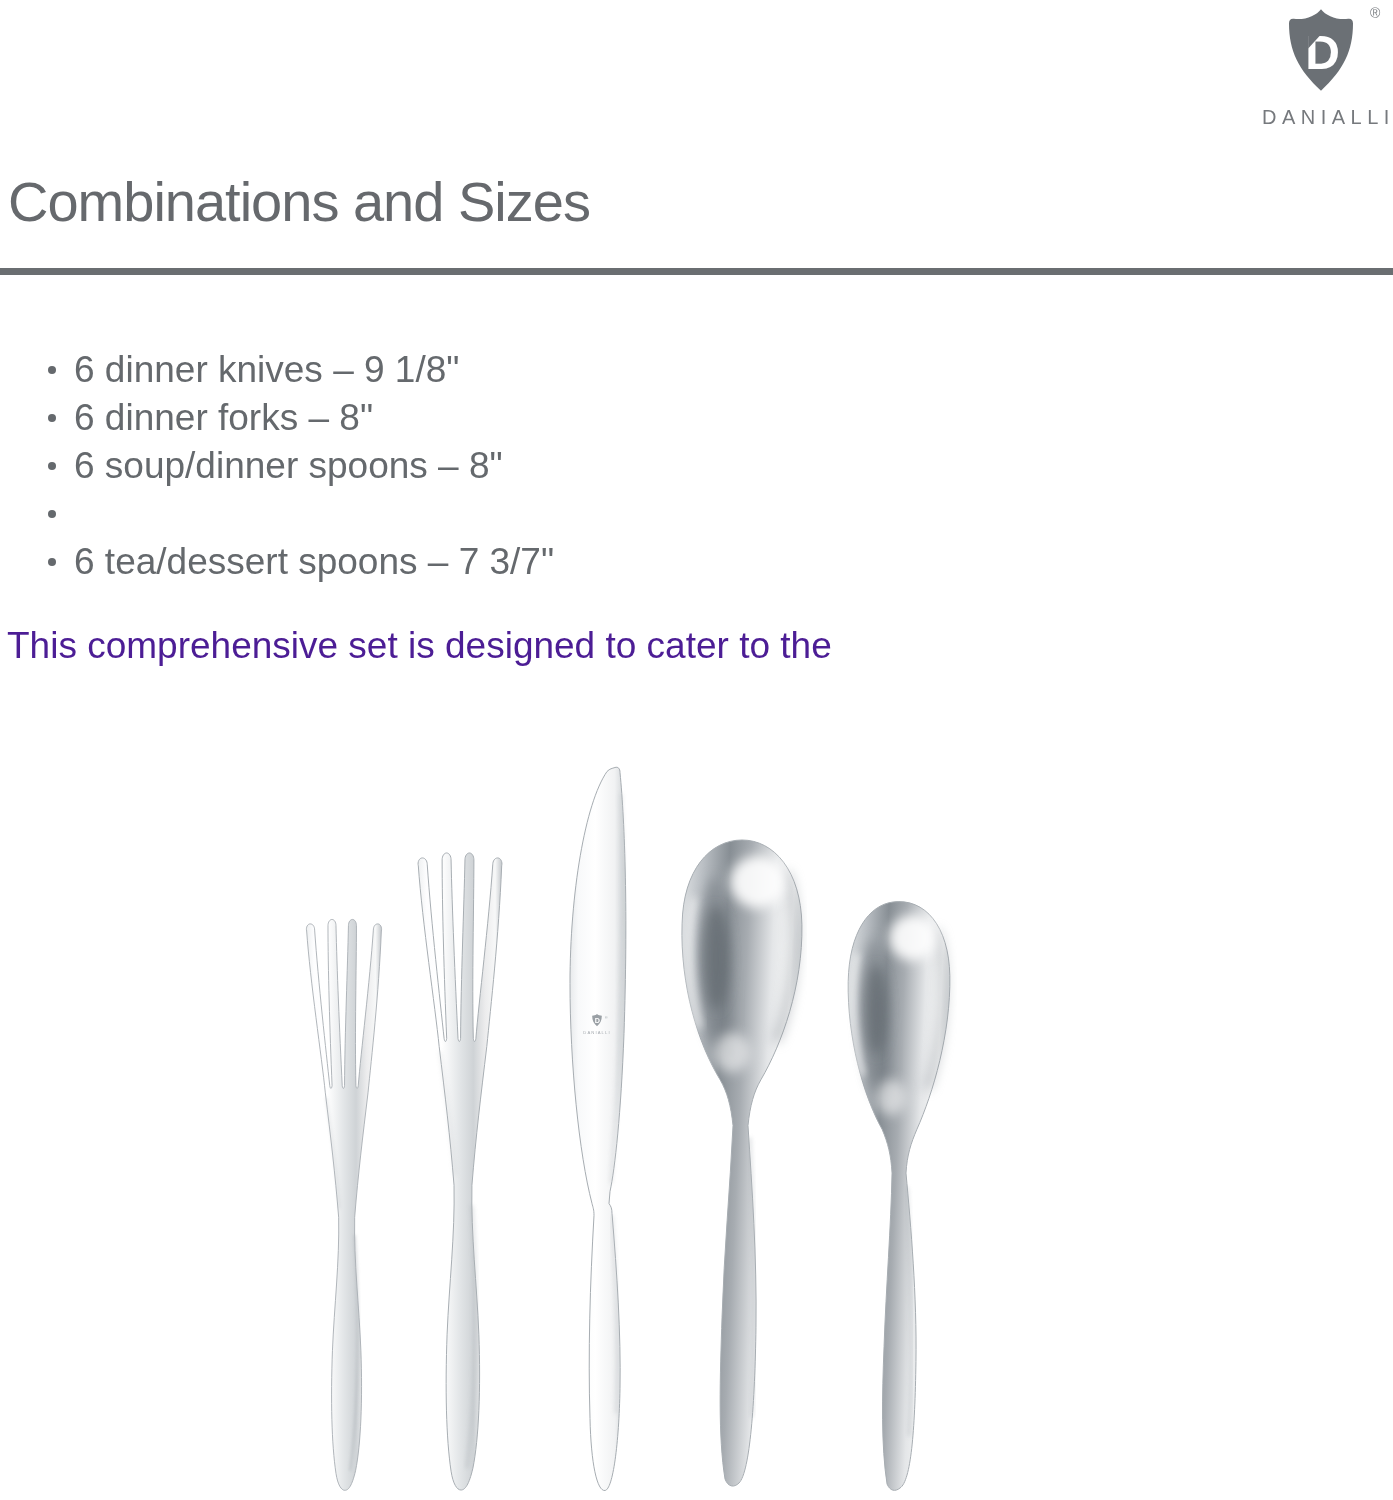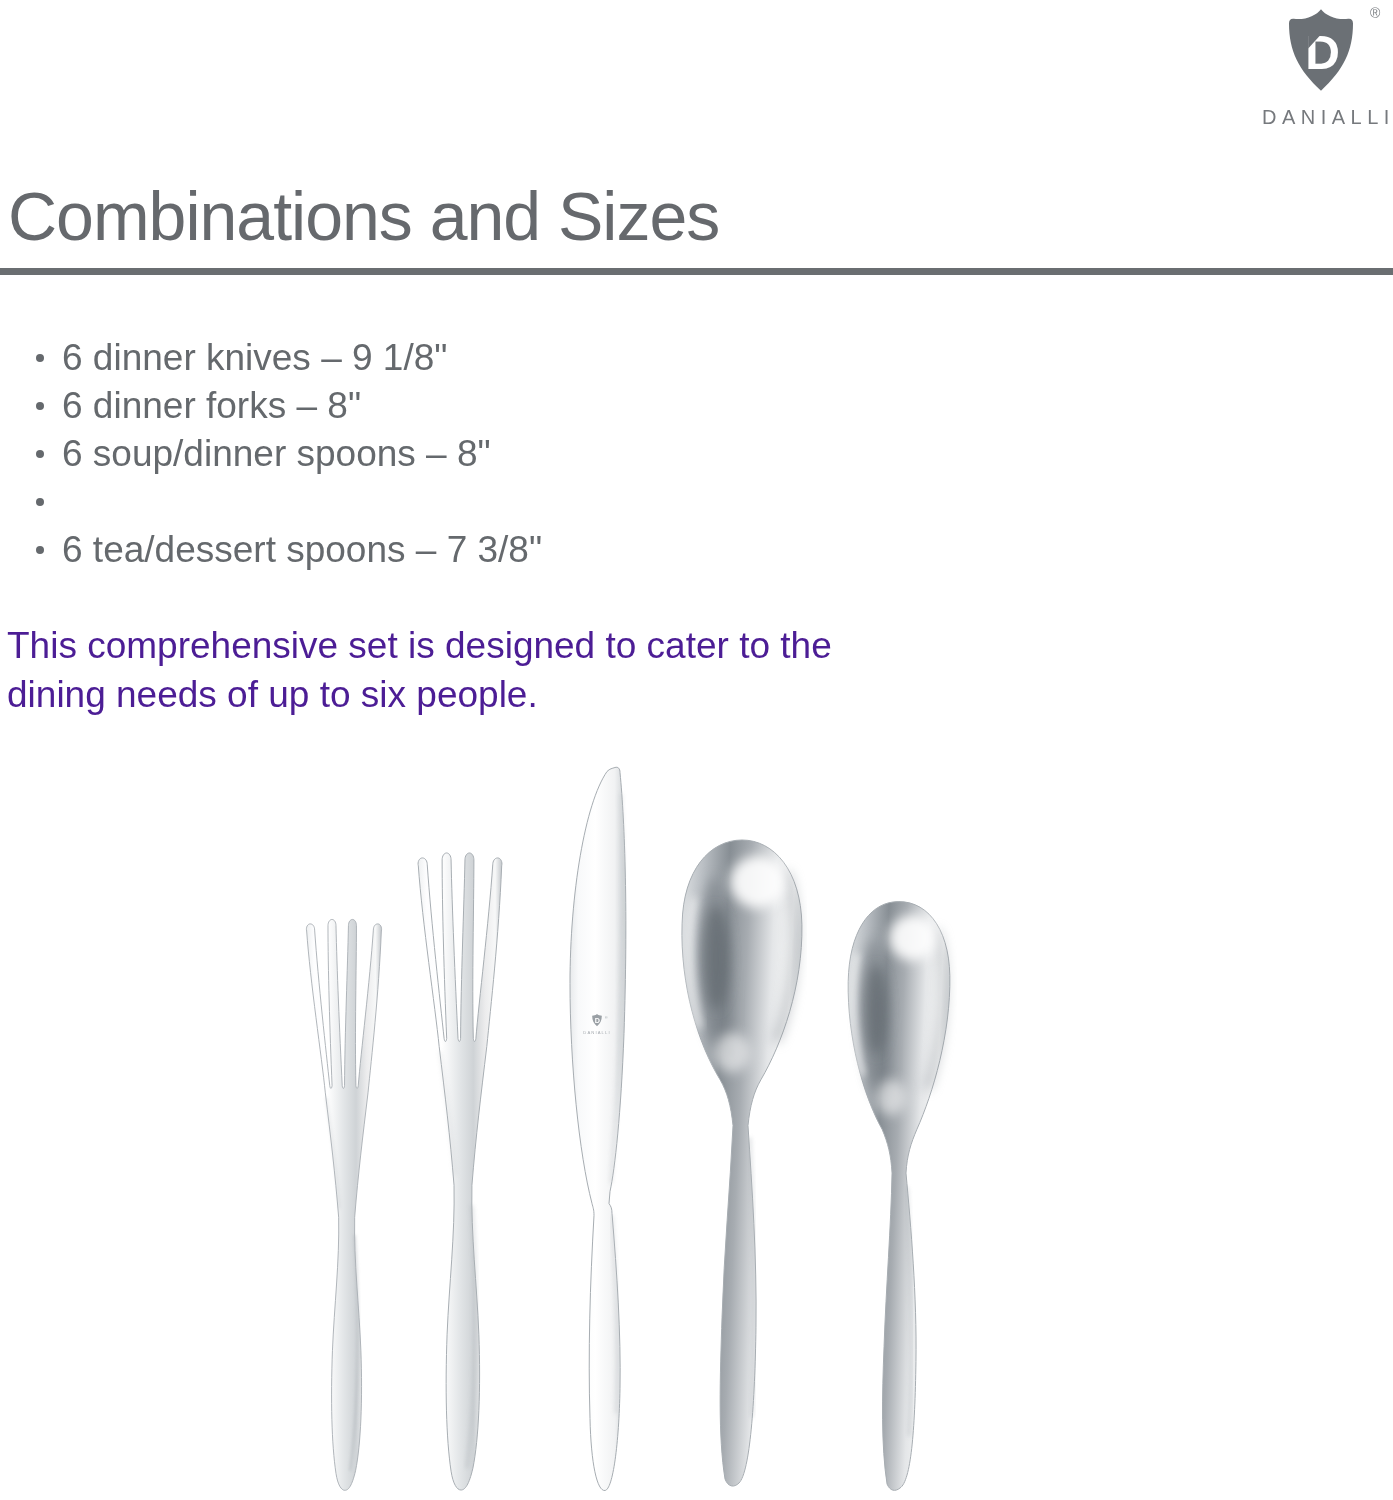--- a/index.html
+++ b/index.html
@@ -10,26 +10,26 @@
   
   .brand{position:absolute;top:0;left:1240px;width:153px;height:140px;}
   .brand .shield{position:absolute;left:41px;top:3px;width:80px;height:94px;}
   .brand .reg{position:absolute;left:130px;top:5px;font-size:14px;color:#7b7f83;}
   .brand .wordmark{
     position:absolute;left:22px;top:106px;width:131px;text-align:center;
     font-size:20px;letter-spacing:5.5px;color:#76797d;white-space:nowrap;
   }
   
   .page-title{
-    position:absolute;left:8px;top:134px;font-size:68px;line-height:1.08;
+    position:absolute;left:8px;top:134px;font-size:56px;line-height:1.08;
     letter-spacing:-1px;color:#66696d;font-weight:400;white-space:nowrap;
   }
   .divider{position:absolute;left:0;top:268px;width:100%;height:7px;background:#6a6e71;}
   
-  .spec-list{position:absolute;left:0;top:334px;margin:0;padding:0;list-style:none;}
+  .spec-list{position:absolute;left:0;top:334px;margin:12px;padding:0;list-style:none;}
   .spec-list li{height:48px;display:flex;align-items:center;font-size:37px;color:#65696d;}
   .spec-list .dot{width:8px;height:8px;border-radius:50%;background:#65696d;margin:0 18px 0 36px;flex:0 0 auto;}
   
   .description{position:absolute;left:7px;top:621px;font-size:37px;line-height:49px;color:#4c1d95;}
   
   .photo{position:absolute;left:0;top:740px;width:1393px;height:760px;}
   .photo svg{position:absolute;display:block;}
   .u-salad-fork {left:303px;top:175px;width:82px;height:578px;}
   .u-dinner-fork{left:414px;top:108px;width:92px;height:645px;}
   .u-knife     {left:565px;top:23px;width:76px;height:733px;}
@@ -103,27 +103,26 @@
     </li>
   <li>
       <span class="dot"></span>
       <span>6 soup/dinner spoons – 8"</span>
     </li>
   <li>
       <span class="dot"></span>
     </li>
   <li>
       <span class="dot"></span>
-      <span>6 tea/dessert spoons – 7 3/8"</span>
+      <span>6 tea/dessert spoons – 7 3/7"</span>
     </li>
 </ul>
 
 <div class="description">
   <div>This comprehensive set is designed to cater to the</div>
-  <div>dining needs of up to six people.</div>
 </div>
 
 <div class="photo">
 
   <svg class="u-salad-fork" viewBox="0 0 90 650">
     <path fill="url(#chromeH)" stroke="#a7adb2" stroke-width="1" d="M3,18 C2,14 4,10 7,10 C10,10 12,13 12,17 C16,75 25,155 29,192 C29.6,196 31,196 31.6,192 C29,130 27,60 27,12 C27,8 29,5 31.5,5 C34,5 36,8 36,12 C37,60 40,130 43,192 C43.6,196 45,196 45.6,192 C46,130 49,60 50,12 C50,8 52,5 54.5,5 C57,5 59,8 59,12 C59,60 57,130 58.4,192 C59,196 60.4,196 61,192 C64,155 74,75 78,17 C78,13 80,10 83,10 C86,10 88,14 87,18 C84,90 76,160 72,200 C66,250 61,290 57,340 C56,390 62,440 64,490 C66,545 64,595 58,625 C54,642 50,647 46,647 C42,647 38,641 36,628 C31,595 30,545 32,490 C34,440 40,390 39,340 C35,290 30,250 24,200 C20,160 7,75 3,18 Z"></path>
     <path d="M57,360 C62,430 63,540 52,625" fill="none" stroke="#aab0b5" stroke-width="2" opacity="0.6" filter="url(#b2)"></path>
     <path d="M40,330 C36,280 30,240 25,205" fill="none" stroke="#b6bbbf" stroke-width="1.5" opacity="0.5" filter="url(#b2)"></path>
   </svg>
 

